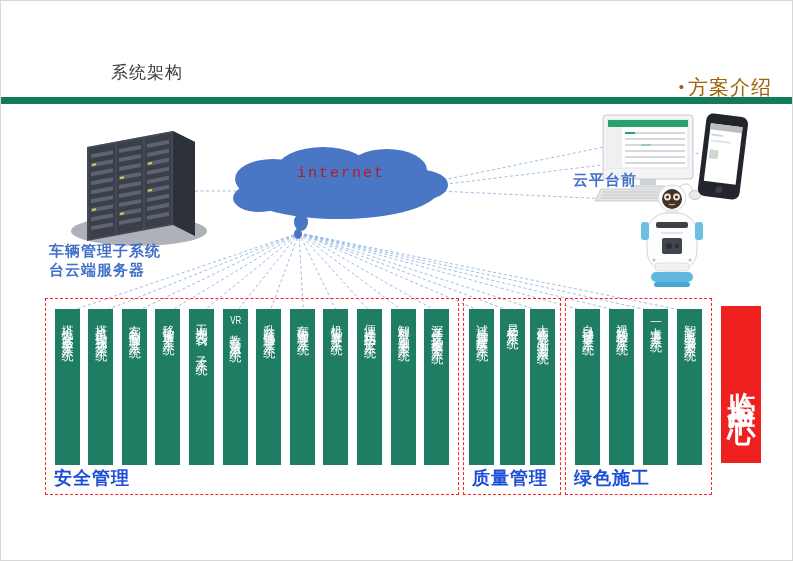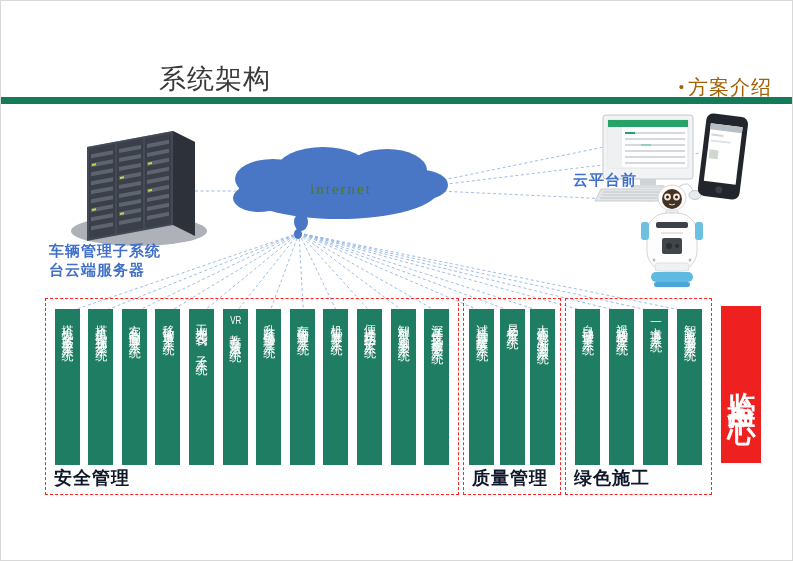--- a/index.html
+++ b/index.html
@@ -4,21 +4,21 @@
 <style>
   html,body { margin:0; padding:0; background:#fff; }
   body { font-family: "Liberation Sans", sans-serif; }
   #stage {
     position:relative; width:793px; height:561px; background:#ffffff;
     border:1px solid #d8d8d8; box-sizing:border-box; overflow:hidden;
   }
   
   .slide-title {
     position:absolute; left:110px; top:60px;
-    font-size:27px; color:#3a3a3a; letter-spacing:1px;margin-left:48px;
+    font-size:17px; color:#3a3a3a; letter-spacing:1px;
   }
   .slide-subtitle {
     position:absolute; right:20px; top:61px;
     font-size:20px; color:#a16207; letter-spacing:1px;margin-top:12px;
   }
   .slide-subtitle .bullet { font-size:15px; vertical-align:2px; margin-right:3px; }
   .divider {
     position:absolute; left:0; top:96px; width:793px; height:7px;
     background:#137a5a;
   }
@@ -30,22 +30,22 @@
   #lines-svg { z-index:1; }
   #art-svg   { z-index:2; }
   
   .blue-label {
     position:absolute; z-index:3; color:#4170c8; font-weight:bold;
     font-size:15px; line-height:1.25; letter-spacing:1px;
   }
   .server-label { left:48px; top:241px; width:140px; }
   .frontend-label { left:556px; top:170px; width:96px; text-align:center; }
   .cloud-label {
-    position:absolute; z-index:3; left:240px; top:180px; width:200px;
-    text-align:center; color:#4d7c0f; font-family:Liberation Serif, serif;
+    position:absolute; z-index:3; left:240px; top:164px; width:200px;
+    text-align:center; color:#b91c1c; font-family:Liberation Mono, monospace;
     font-size:15px; letter-spacing:2px;
   }
   
   .group-box {
     position:absolute; top:297px; height:197px; z-index:4;
     border:1px dashed #ff2222; box-sizing:border-box;
   }
   .group-box.g1 { left:44px;  width:414px; }
   .group-box.g2 { left:462px; width:98px;padding-left:35px;  }
   .group-box.g3 { left:564px; width:147px;padding-left:47px; }
@@ -57,21 +57,21 @@
     width:25px; height:156px; background:#1e7d62;
     display:flex; justify-content:center; box-sizing:border-box; padding-top:6px;
   }
   .sys-bar-text {
     writing-mode:vertical-rl; text-orientation:upright;
     color:#ffffff; font-size:12px; line-height:25px; letter-spacing:3px;
   }
   .sys-bar-text .tcy { text-combine-upright:all; font-size:10px; letter-spacing:0; }
   .group-label {
     position:absolute; left:8px; bottom:4px;
-    color:#0f172a; font-size:18px; font-weight:bold; letter-spacing:1px;
+    color:#1d4ed8; font-size:18px; font-weight:bold; letter-spacing:1px;
   }
   
   .mc-box {
     position:absolute; left:720px; top:305px; width:40px; height:157px;
     background:#ee2020; z-index:4; display:flex; justify-content:center; align-items:center;
   }
   .mc-text {
     writing-mode:vertical-rl; text-orientation:upright;
     color:#ffffff; font-size:28px; font-weight:bold; letter-spacing:8px;
   }

